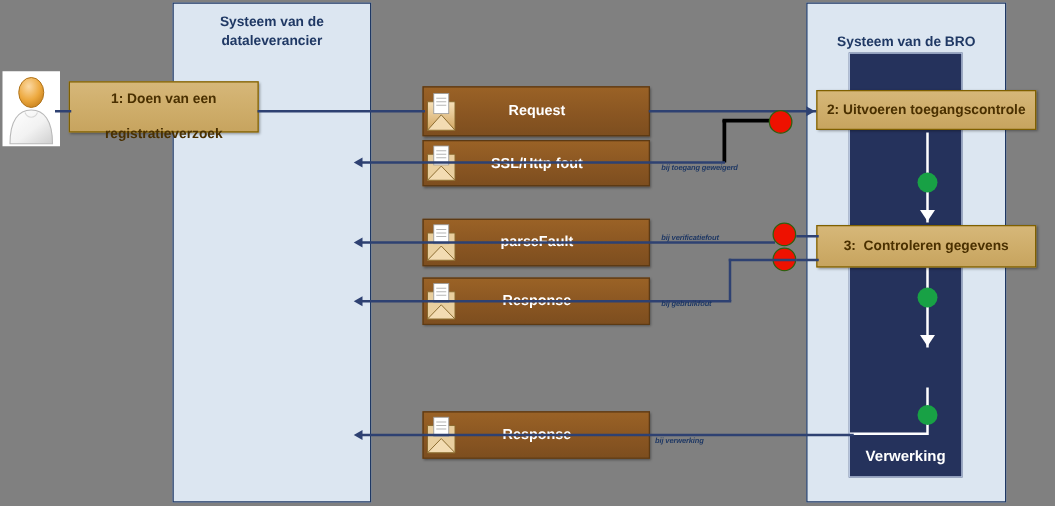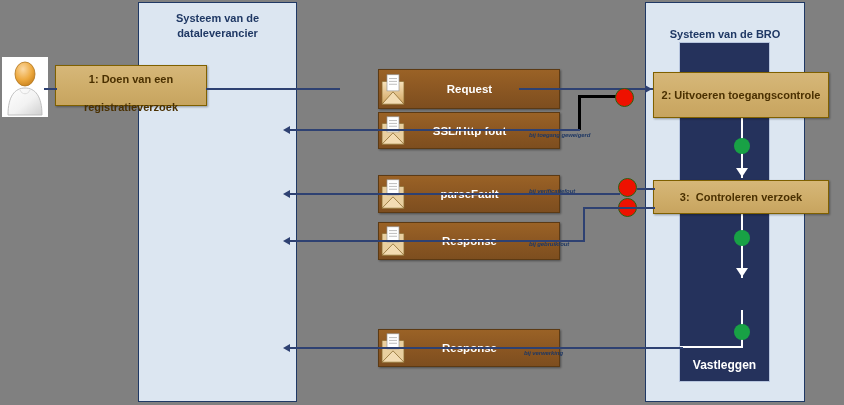--- a/index.html
+++ b/index.html
@@ -64,21 +64,21 @@
   }
 
   
   .msg{
     position:absolute;
     background:linear-gradient(180deg,#9a6226 0%,#8a5622 55%,#7d4e1f 100%);
     background-color:#8a5622;
     border:1px solid #5c3a14;
     box-sizing:border-box;
     box-shadow:1px 1px 2px rgba(0,0,0,.4);
-    display:flex;align-items:center;margin-left:40px;
+    display:flex;align-items:center;
   }
   .msg-label{
     flex:1;
     text-align:center;
     color:#ffffff;
     font-weight:bold;
     font-size:11.5px;
     padding-right:26px;
   }
   .env{
@@ -156,21 +156,21 @@
   <div class="lane" style="left:138px;top:2px;width:159px;height:400px;">
     <div class="lane-title" style="top:8px;">Systeem van de</div>
     <div class="lane-title" style="top:23px;">dataleverancier</div>
   </div>
 
   <div class="lane" style="left:645px;top:2px;width:160px;height:400px;">
     <div class="lane-title" style="top:24px;">Systeem van de BRO</div>
   </div>
 
   <div class="navy" style="left:679px;top:42px;width:91px;height:340px;">
-    <div class="navy-label" style="bottom:9px;">Vastleggen</div>
+    <div class="navy-label" style="bottom:9px;">Verwerking</div>
   </div>
 
   <div class="ln-wht" style="left:741px;top:106px;width:2px;height:72px;"></div>
   <div class="arrow-d-wht" style="left:736px;top:168px;"></div>
   <div class="dot-green" style="left:734px;top:138px;width:16px;height:16px;"></div>
 
   <div class="ln-wht" style="left:741px;top:214px;width:2px;height:64px;"></div>
   <div class="arrow-d-wht" style="left:736px;top:268px;"></div>
   <div class="dot-green" style="left:734px;top:230px;width:16px;height:16px;"></div>
 
@@ -199,23 +199,23 @@
     </svg>
   </div>
 
   <div class="proc" style="left:55px;top:65px;width:152px;height:41px;">
     <span style="white-space:pre-line;">
       <span>1: Doen van een</span><br>
       <span>registratieverzoek</span>
     </span>
   </div>
 
-  <div class="proc" style="left:653px;top:72px;width:176px;height:46px;">2: Uitvoeren toegangscontrole</div>
-
-  <div class="proc" style="left:653px;top:180px;width:176px;height:34px;">3:  Controleren verzoek</div>
+  <div class="proc" style="left:653px;top:72px;width:176px;height:32px;">2: Uitvoeren toegangscontrole</div>
+
+  <div class="proc" style="left:653px;top:180px;width:176px;height:34px;">3:  Controleren gegevens</div>
 
 
   <div class="msg" style="left:338px;top:69px;width:182px;height:40px;">
     <div class="env">
       <svg viewBox="0 0 26 40" preserveAspectRatio="none">
         <defs>
           <linearGradient id="ev1" x1="0" y1="0" x2="0" y2="1">
             <stop offset="0%" stop-color="#f7e2bb"></stop>
               <stop offset="100%" stop-color="#d2a662"></stop>
           </linearGradient>

